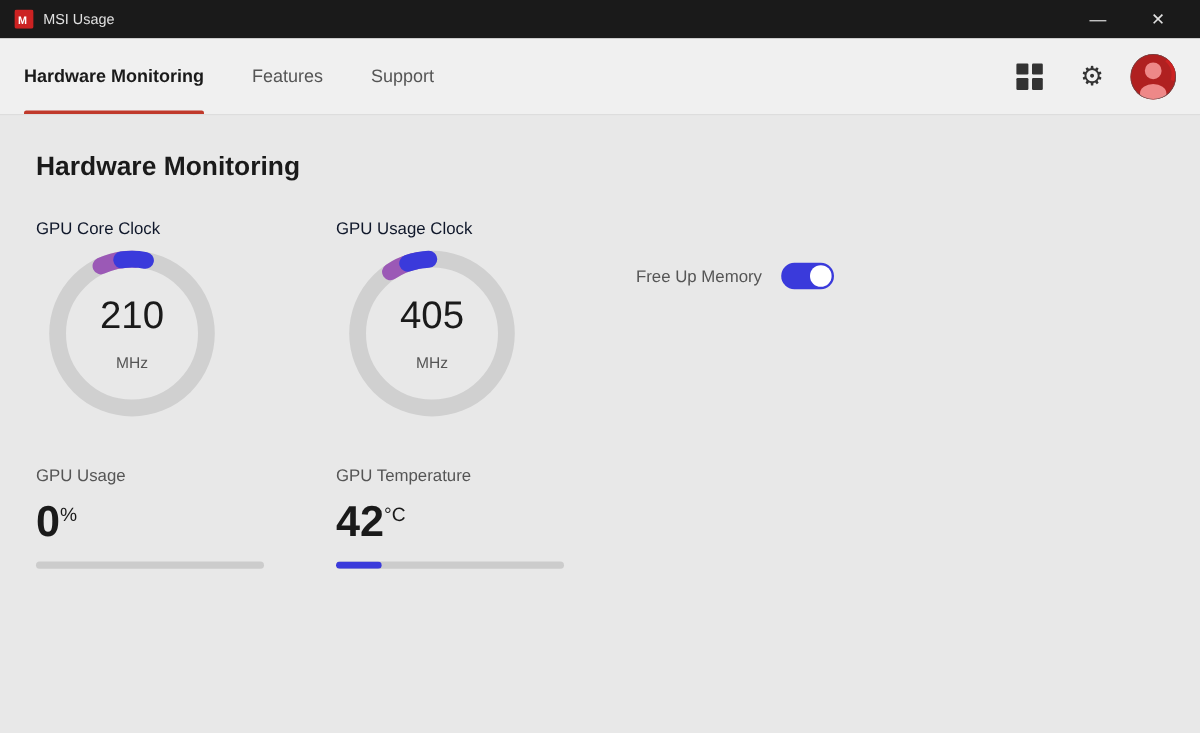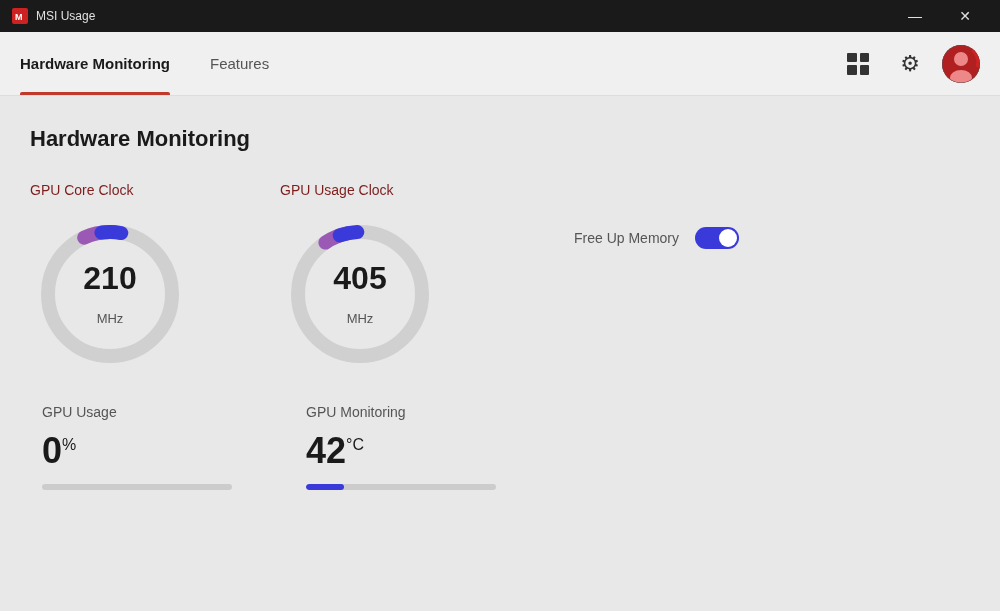--- a/index.html
+++ b/index.html
@@ -146,40 +146,40 @@
       gap: 0;
       margin-bottom: 30px;
     }
     .metric-card {
       flex: 1;
       max-width: 220px;
       margin-right: 30px;
     }
     .metric-label {
       font-size: 14px;
-      color: #7f1d1d;
-      margin-bottom: 16px;
+      color: #0f172a;
+      margin-bottom: 0;
     }
 
     
     .donut-container {
       position: relative;
       width: 160px;
       height: 160px;
     }
     .donut-center {
       position: absolute;
       top: 50%;
       left: 50%;
       transform: translate(-50%, -50%);
       text-align: center;
     }
     .donut-value {
       font-size: 32px;
-      font-weight: 700;
+      font-weight: 400;
       line-height: 1;
     }
     .donut-unit {
       font-size: 13px;
       color: #555;
       margin-top: 17px;
     }
 
     
     .free-memory-section {
@@ -208,22 +208,21 @@
       height: 18px;
       background: white;
       border-radius: 50%;
       position: absolute;
       right: 2px;
     }
 
     
     .bottom-metrics {
       display: flex;
-      gap: 14px;
-      margin-left: 12px;
+      gap: 0;
     }
     .bottom-metric {
       flex: 0 0 220px;
       margin-right: 30px;
     }
     .bottom-metric-label {
       font-size: 14px;
       color: #555;
       margin-bottom: 10px;
     }
@@ -281,20 +280,23 @@
 </div>
 
 <div class="nav-bar">
   <div class="nav-tabs">
     <div class="nav-tab active">
       <span>Hardware Monitoring</span>
     </div>
     <div class="nav-tab">
       <span>Features</span>
     </div>
+    <div class="nav-tab">
+      <span>Support</span>
+    </div>
   </div>
   <div class="nav-actions">
     <div class="nav-icon-btn">
       <div class="icon-grid">
         <div class="icon-grid-cell"></div>
         <div class="icon-grid-cell"></div>
         <div class="icon-grid-cell"></div>
         <div class="icon-grid-cell"></div>
       </div>
     </div>
@@ -349,21 +351,21 @@
         </svg>
         <div class="donut-center">
           <div class="donut-value">405</div>
           <div class="donut-unit">MHz</div>
         </div>
       </div>
     </div>
 
     <div class="free-memory-section">
       <div style="margin-top:-80px;">
-        <div style="display:flex; align-items:center; gap:16px;margin-left:44px;">
+        <div style="display:flex; align-items:center; gap:16px;">
           <span class="free-memory-label">Free Up Memory</span>
           <div class="toggle">
             <div class="toggle-knob"></div>
           </div>
         </div>
       </div>
     </div>
 
   </div>
 
@@ -373,21 +375,21 @@
       <div class="bottom-metric-label">GPU Usage</div>
       <div class="bottom-metric-value">
         <span>0</span><sup>%</sup>
       </div>
       <div class="progress-bar-bg">
         <div class="progress-bar-fill" style="width:0%; background:#aaa;"></div>
       </div>
     </div>
 
     <div class="bottom-metric">
-      <div class="bottom-metric-label">GPU Monitoring</div>
+      <div class="bottom-metric-label">GPU Temperature</div>
       <div class="bottom-metric-value">
         <span>42</span><sup>°C</sup>
       </div>
       <div class="progress-bar-bg">
         <div class="progress-bar-fill" style="width:20%; background:#3a3adb;"></div>
       </div>
     </div>
 
   </div>
 </div>

